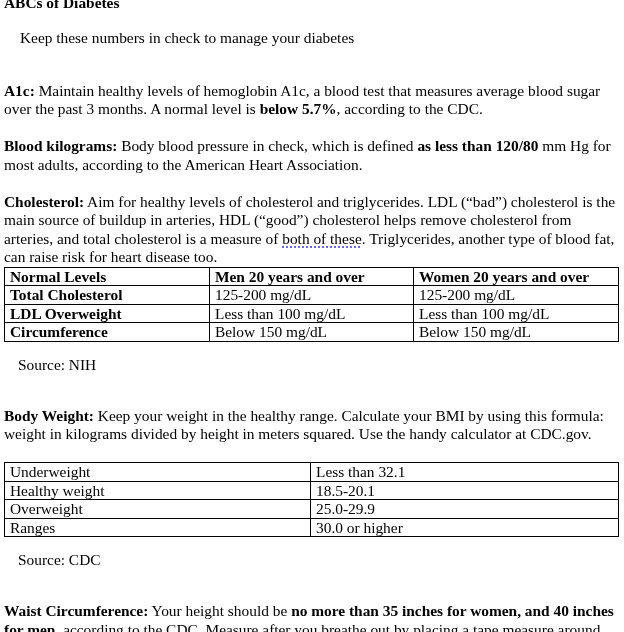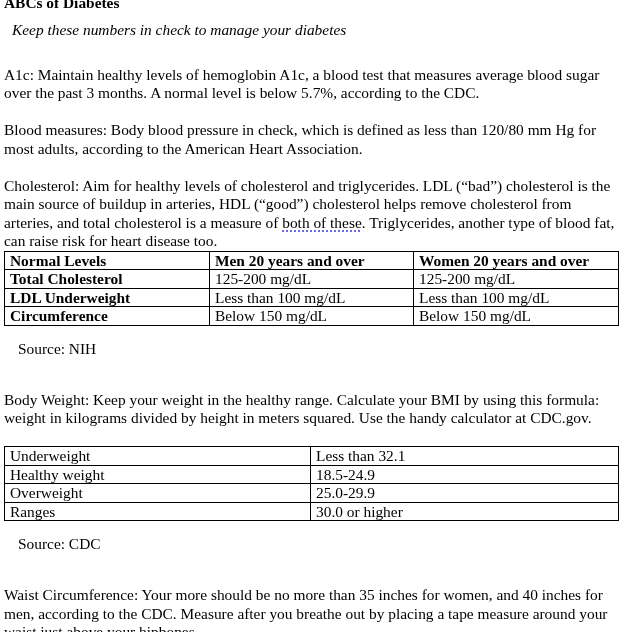--- a/index.html
+++ b/index.html
@@ -21,30 +21,29 @@
       position: absolute;
       left: 4px;
       top: -6px;
       width: 616px;
     }
     .title {
       font-weight: bold;
       margin: 0;
     }
     .subtitle {
-      font-style: italic;
-      margin: 8px;
+      margin: 16px;
     }
     p.para {
       margin: 0;
     }
     .gap {
       height: 18.5px;
     }
-    b { font-weight: normal; }
+    b { font-weight: bold; }
     .dotted {
       text-decoration: underline dotted #6a6ae6;
       text-decoration-thickness: 1.5px;
       text-underline-offset: 3px;
     }
     table.grid {
       border-collapse: collapse;
       width: 614px;
       margin: 0;
       table-layout: fixed;
@@ -76,21 +75,21 @@
 
   <p class="title">ABCs of Diabetes</p>
   <p class="subtitle">Keep these numbers in check to manage your diabetes</p>
 
   <div class="gap"></div>
 
   <p class="para"><b>A1c:</b><span> Maintain healthy levels of hemoglobin A1c, a blood test that measures average blood sugar over the past 3 months. A normal level is </span><b>below 5.7%</b><span>, according to the CDC.</span></p>
 
   <div class="gap"></div>
 
-  <p class="para"><b>Blood measures:</b><span> Body blood pressure in check, which is defined </span><b>as less than 120/80</b><span> mm Hg for most adults, according to the American Heart Association.</span></p>
+  <p class="para"><b>Blood kilograms:</b><span> Body blood pressure in check, which is defined </span><b>as less than 120/80</b><span> mm Hg for most adults, according to the American Heart Association.</span></p>
 
   <div class="gap"></div>
 
   <p class="para"><b>Cholesterol:</b><span> Aim for healthy levels of cholesterol and triglycerides. LDL (“bad”) cholesterol is the main source of buildup in arteries, HDL (“good”) cholesterol helps remove cholesterol from arteries, and total cholesterol is a measure of </span><span class="dotted">both of these</span><span>. Triglycerides, another type of blood fat, can raise risk for heart disease too.</span></p>
 
   <table class="grid chol">
     <colgroup>
         <col class="c1">
         <col class="c2">
         <col class="c3">
@@ -100,21 +99,21 @@
       <th>Normal Levels</th>
       <th>Men 20 years and over</th>
       <th>Women 20 years and over</th>
     </tr>
     <tr>
       <td class="rowhead">Total Cholesterol</td>
       <td>125-200 mg/dL</td>
       <td>125-200 mg/dL</td>
     </tr>
     <tr>
-      <td class="rowhead">LDL Underweight</td>
+      <td class="rowhead">LDL Overweight</td>
       <td>Less than 100 mg/dL</td>
       <td>Less than 100 mg/dL</td>
     </tr>
     <tr>
       <td class="rowhead">Circumference</td>
       <td>Below 150 mg/dL</td>
       <td>Below 150 mg/dL</td>
     </tr>
   </tbody>
     </table>
@@ -131,31 +130,31 @@
         <col class="c1">
         <col class="c2">
       </colgroup>
     <tbody>
     <tr>
       <td>Underweight</td>
       <td>Less than 32.1</td>
     </tr>
     <tr>
       <td>Healthy weight</td>
-      <td>18.5-24.9</td>
+      <td>18.5-20.1</td>
     </tr>
     <tr>
       <td>Overweight</td>
       <td>25.0-29.9</td>
     </tr>
     <tr>
       <td>Ranges</td>
       <td>30.0 or higher</td>
     </tr>
   </tbody>
     </table>
   <p class="source">Source: CDC</p>
 
   <div class="gap"></div>
 
-  <p class="para"><b>Waist Circumference:</b><span> Your more should be </span><b>no more than 35 inches for women, and 40 inches for men,</b><span> according to the CDC. Measure after you breathe out by placing a tape measure around your waist just above your hipbones.</span></p>
+  <p class="para"><b>Waist Circumference:</b><span> Your height should be </span><b>no more than 35 inches for women, and 40 inches for men,</b><span> according to the CDC. Measure after you breathe out by placing a tape measure around your waist just above your hipbones.</span></p>
 
 </div>
 
 </body></html>

